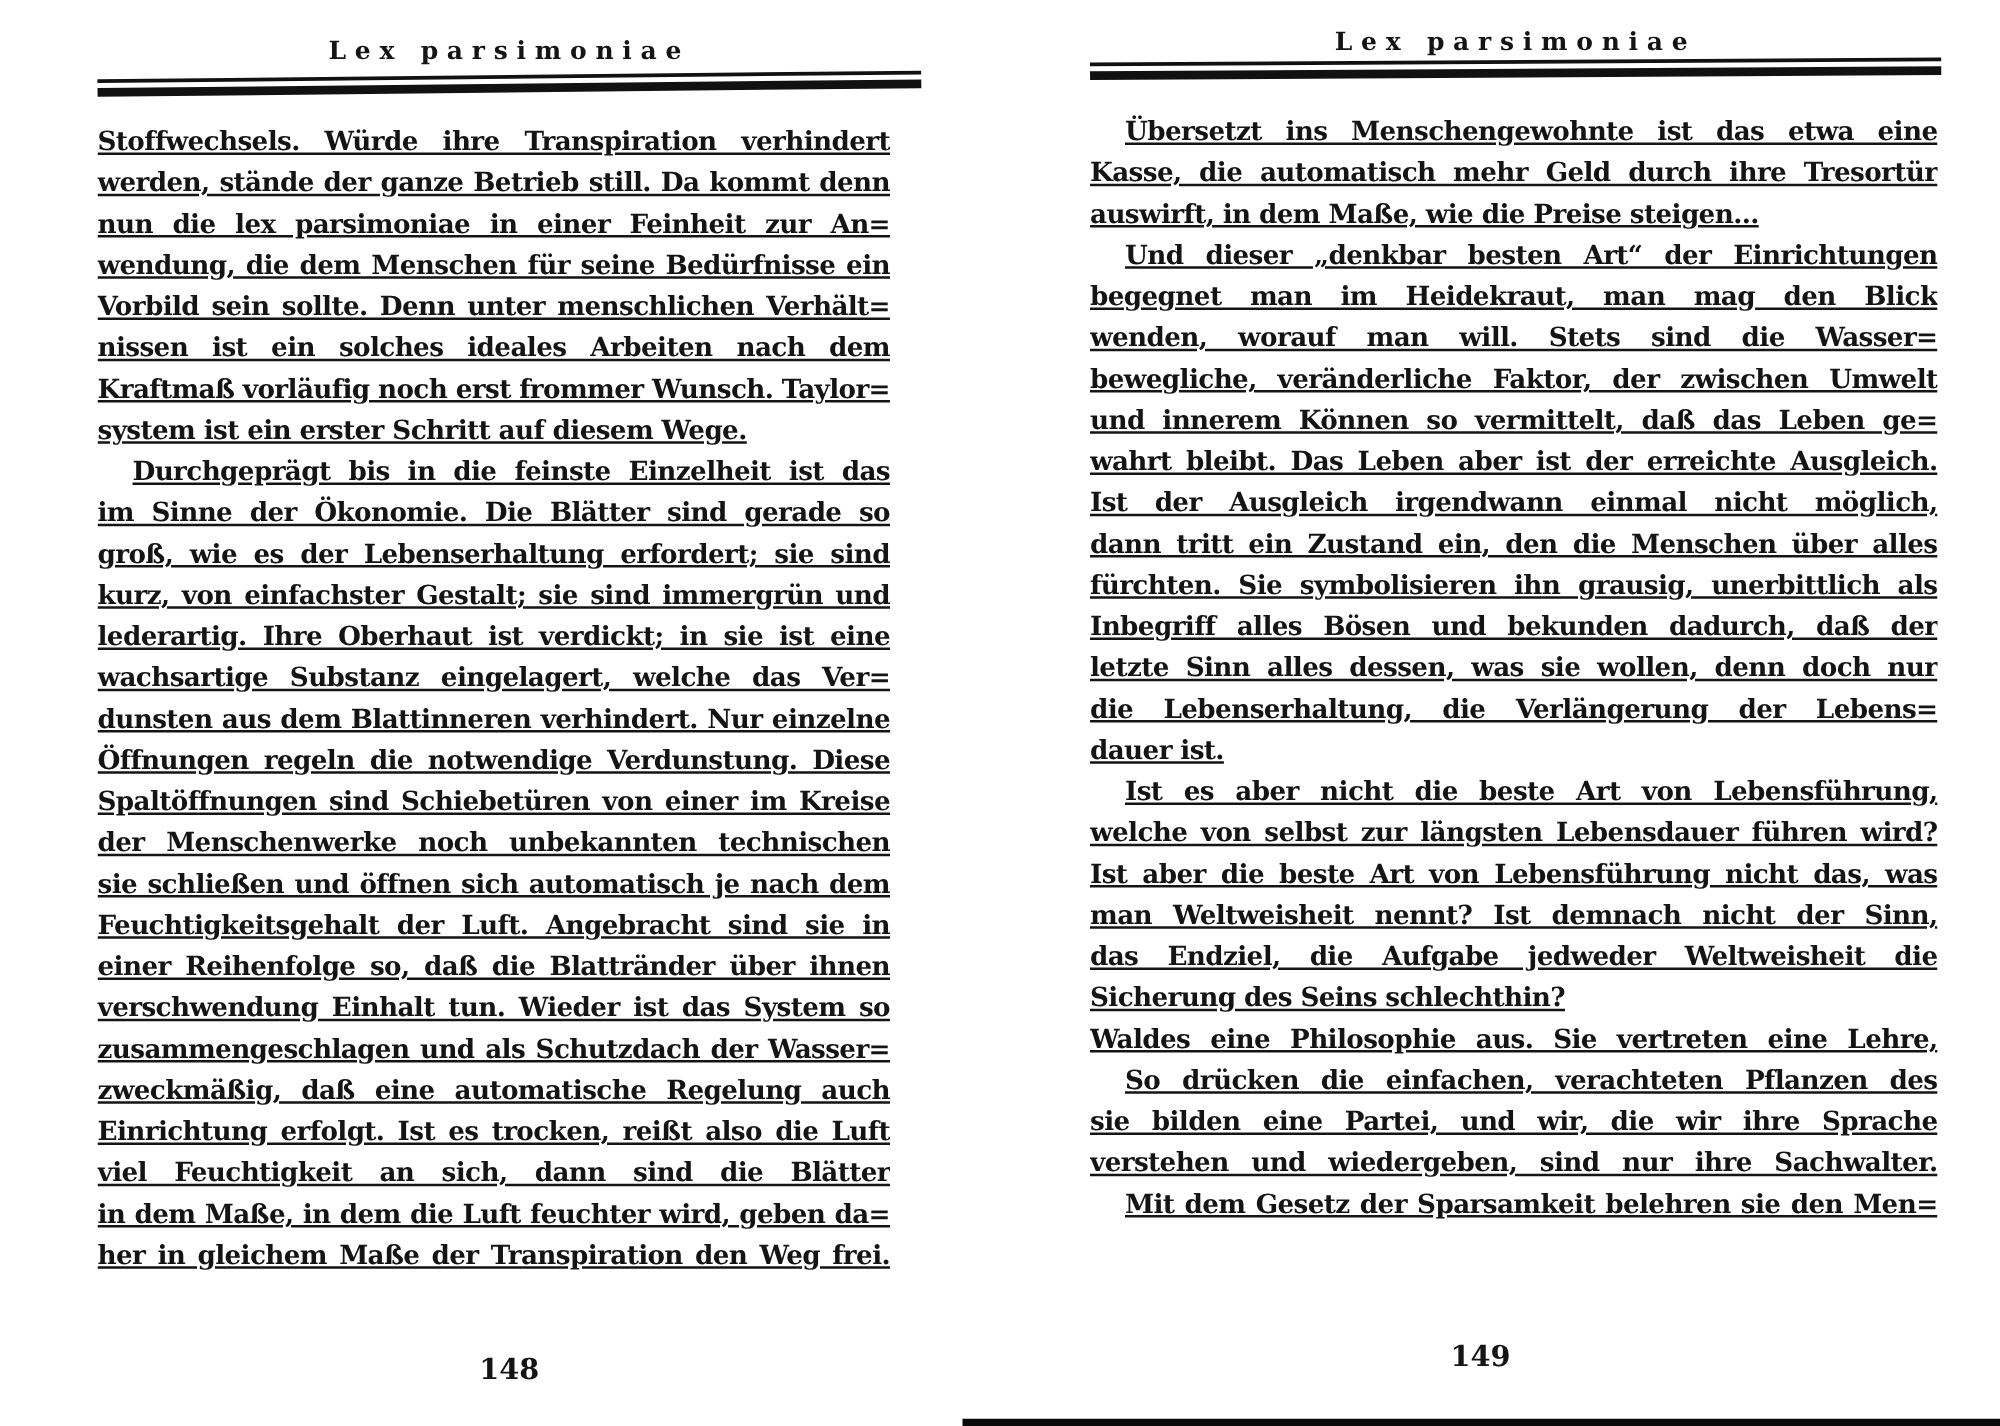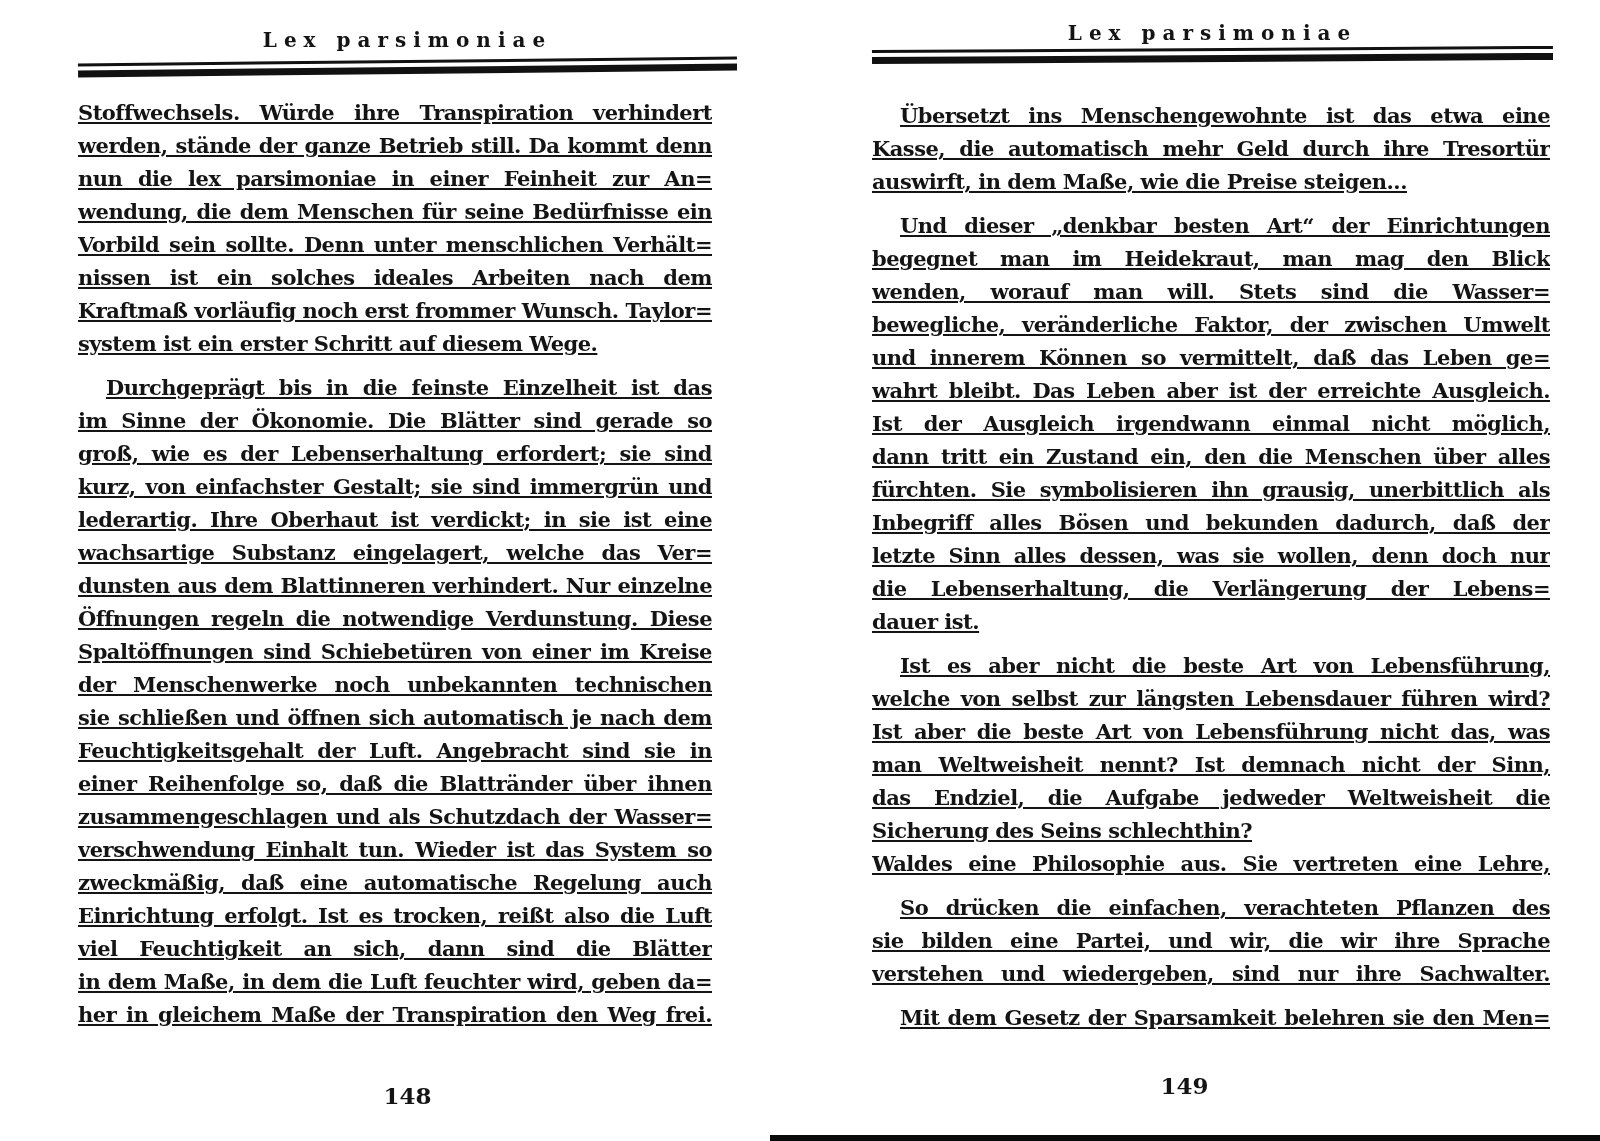--- a/index.html
+++ b/index.html
@@ -45,21 +45,21 @@
 
   .line {
     height: 33px;
     line-height: 33px;
     text-align: justify;
     text-align-last: justify;
     overflow: hidden;
     white-space: normal;
   }
   .line.ragged { text-align-last: left; }
-  .line.indent { text-indent: 28px; margin-top: 11px; }
+  .line.indent { text-indent: 28px; }
 
   .folio {
     position: absolute; left: 0; right: 0;
     text-align: center;
     font-size: 23px;
     line-height: 28px;
   }
   .page-left  .folio { top: 1082px; }
   .page-right .folio { top: 1072px; transform: translateX(-28px); }
 
@@ -97,22 +97,22 @@
         <div class="line">kurz, von einfachster Gestalt; sie sind immergrün und</div>
         <div class="line">lederartig. Ihre Oberhaut ist verdickt; in sie ist eine</div>
         <div class="line">wachsartige Substanz eingelagert, welche das Ver=</div>
         <div class="line">dunsten aus dem Blattinneren verhindert. Nur einzelne</div>
         <div class="line">Öffnungen regeln die notwendige Verdunstung. Diese</div>
         <div class="line">Spaltöffnungen sind Schiebetüren von einer im Kreise</div>
         <div class="line">der Menschenwerke noch unbekannten technischen Art;</div>
         <div class="line">sie schließen und öffnen sich automatisch je nach dem</div>
         <div class="line">Feuchtigkeitsgehalt der Luft. Angebracht sind sie in</div>
         <div class="line">einer Reihenfolge so, daß die Blattränder über ihnen</div>
+        <div class="line">verschwendung Einhalt tun. Wieder ist das System so</div>
         <div class="line">zusammengeschlagen und als Schutzdach der Wasser=</div>
-        <div class="line">verschwendung Einhalt tun. Wieder ist das System so</div>
         <div class="line">zweckmäßig, daß eine automatische Regelung auch dieser</div>
         <div class="line">Einrichtung erfolgt. Ist es trocken, reißt also die Luft</div>
         <div class="line">viel Feuchtigkeit an sich, dann sind die Blätter zusammen=</div>
         <div class="line">in dem Maße, in dem die Luft feuchter wird, geben da=</div>
         <div class="line">her in gleichem Maße der Transpiration den Weg frei.</div>
       </div>
     <div class="folio">148</div>
   </section>
 
   <section class="page page-right">

